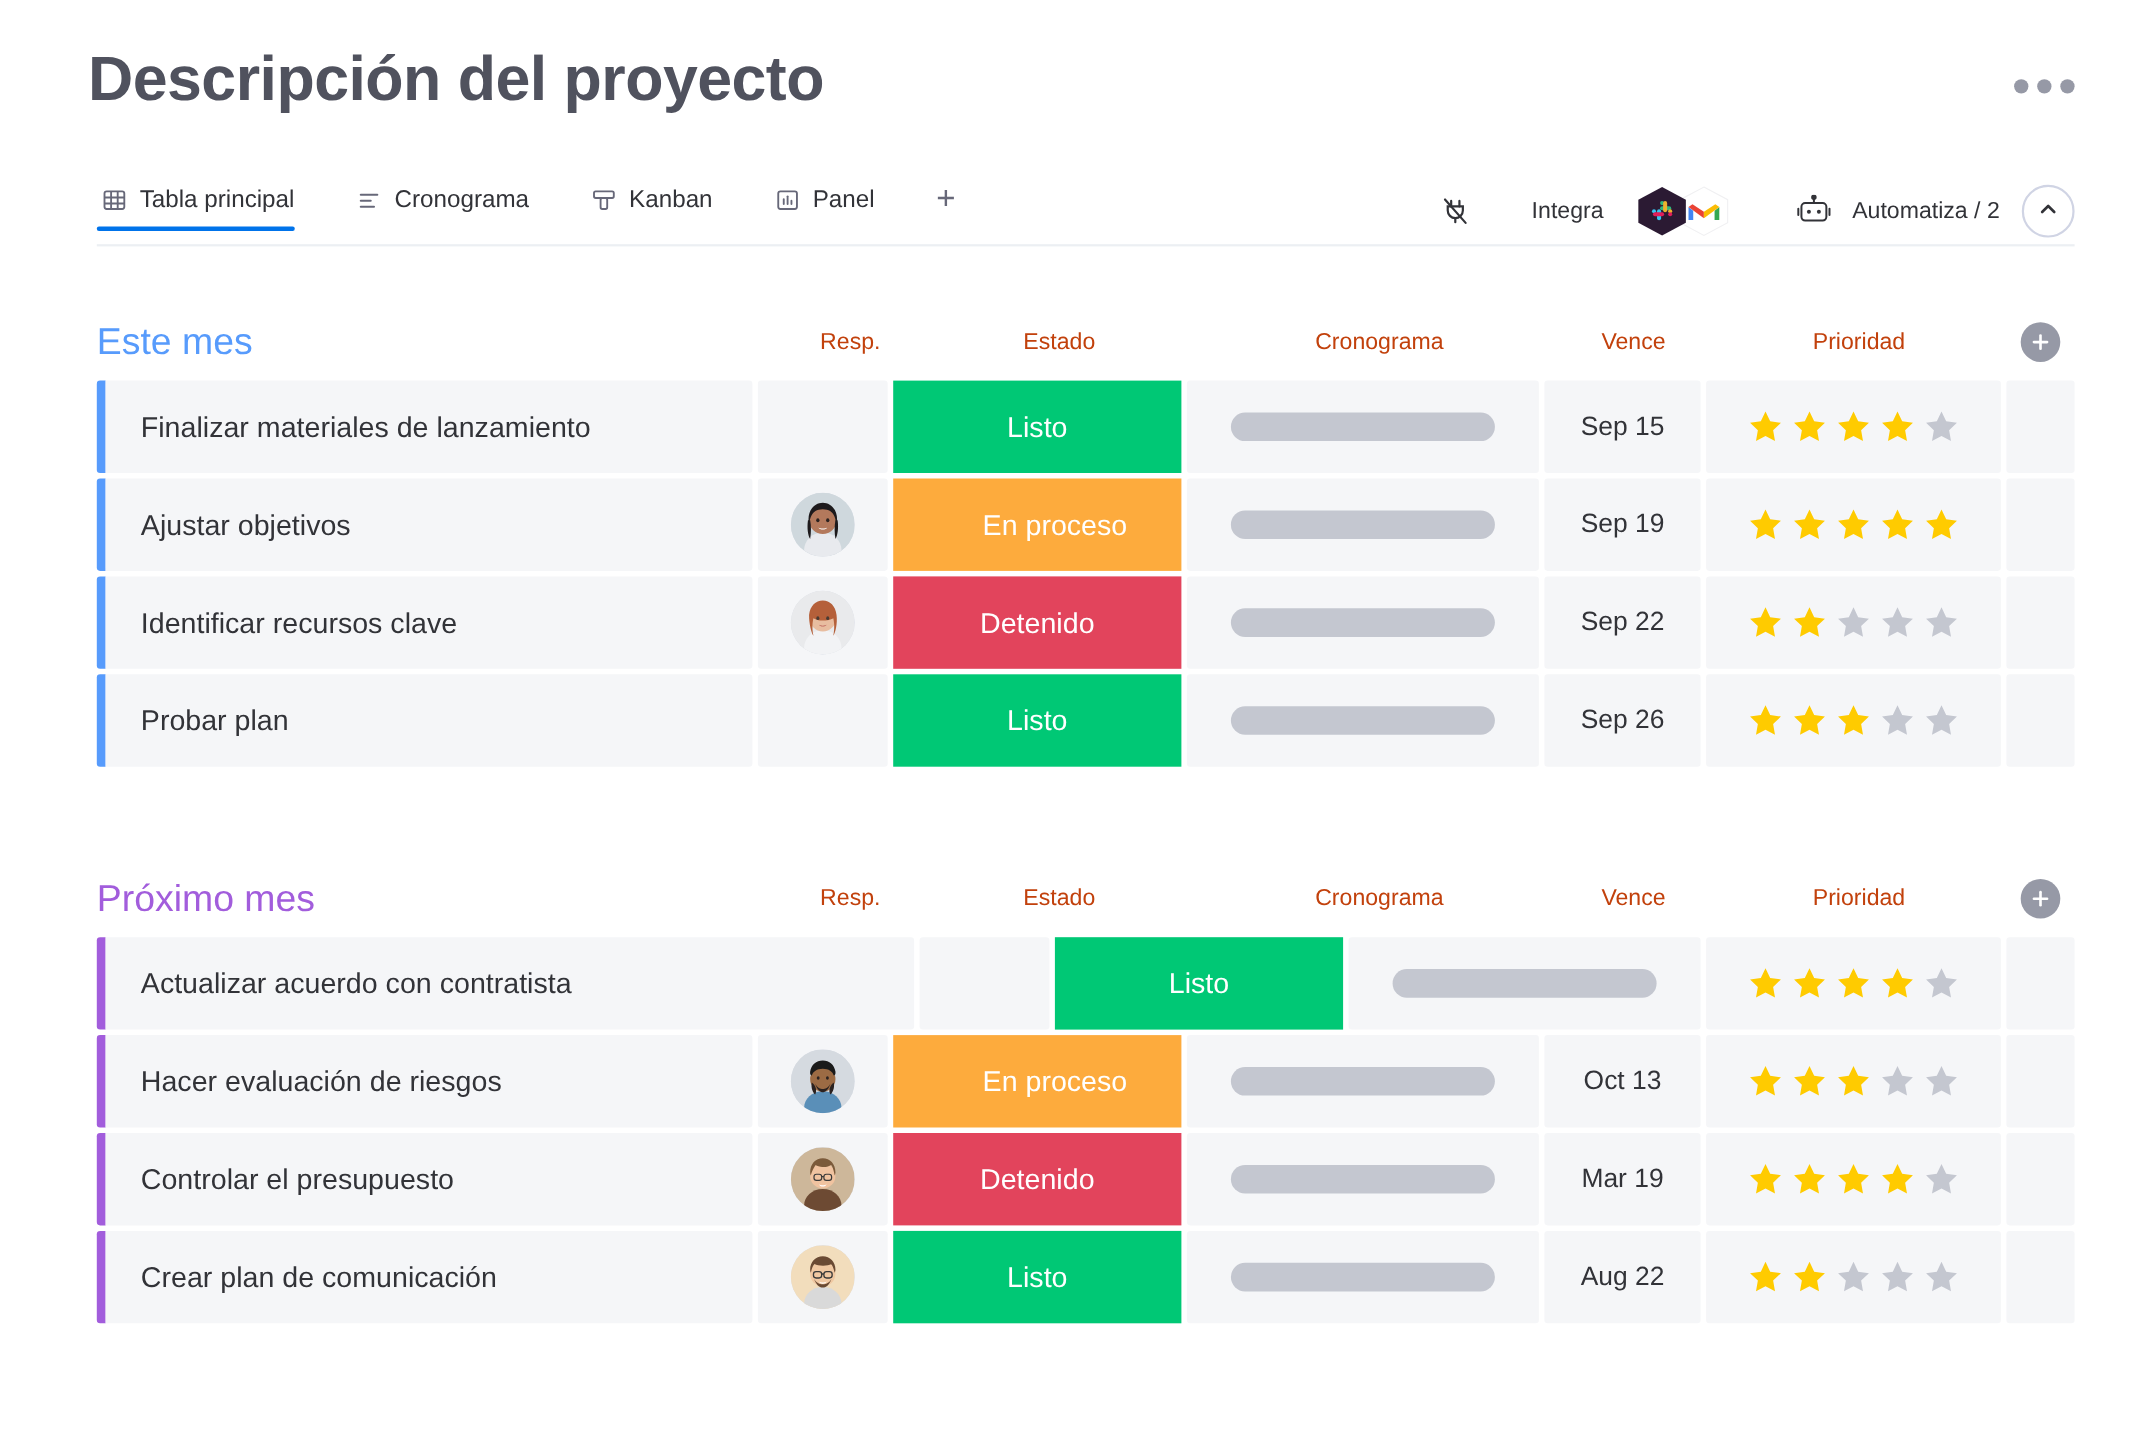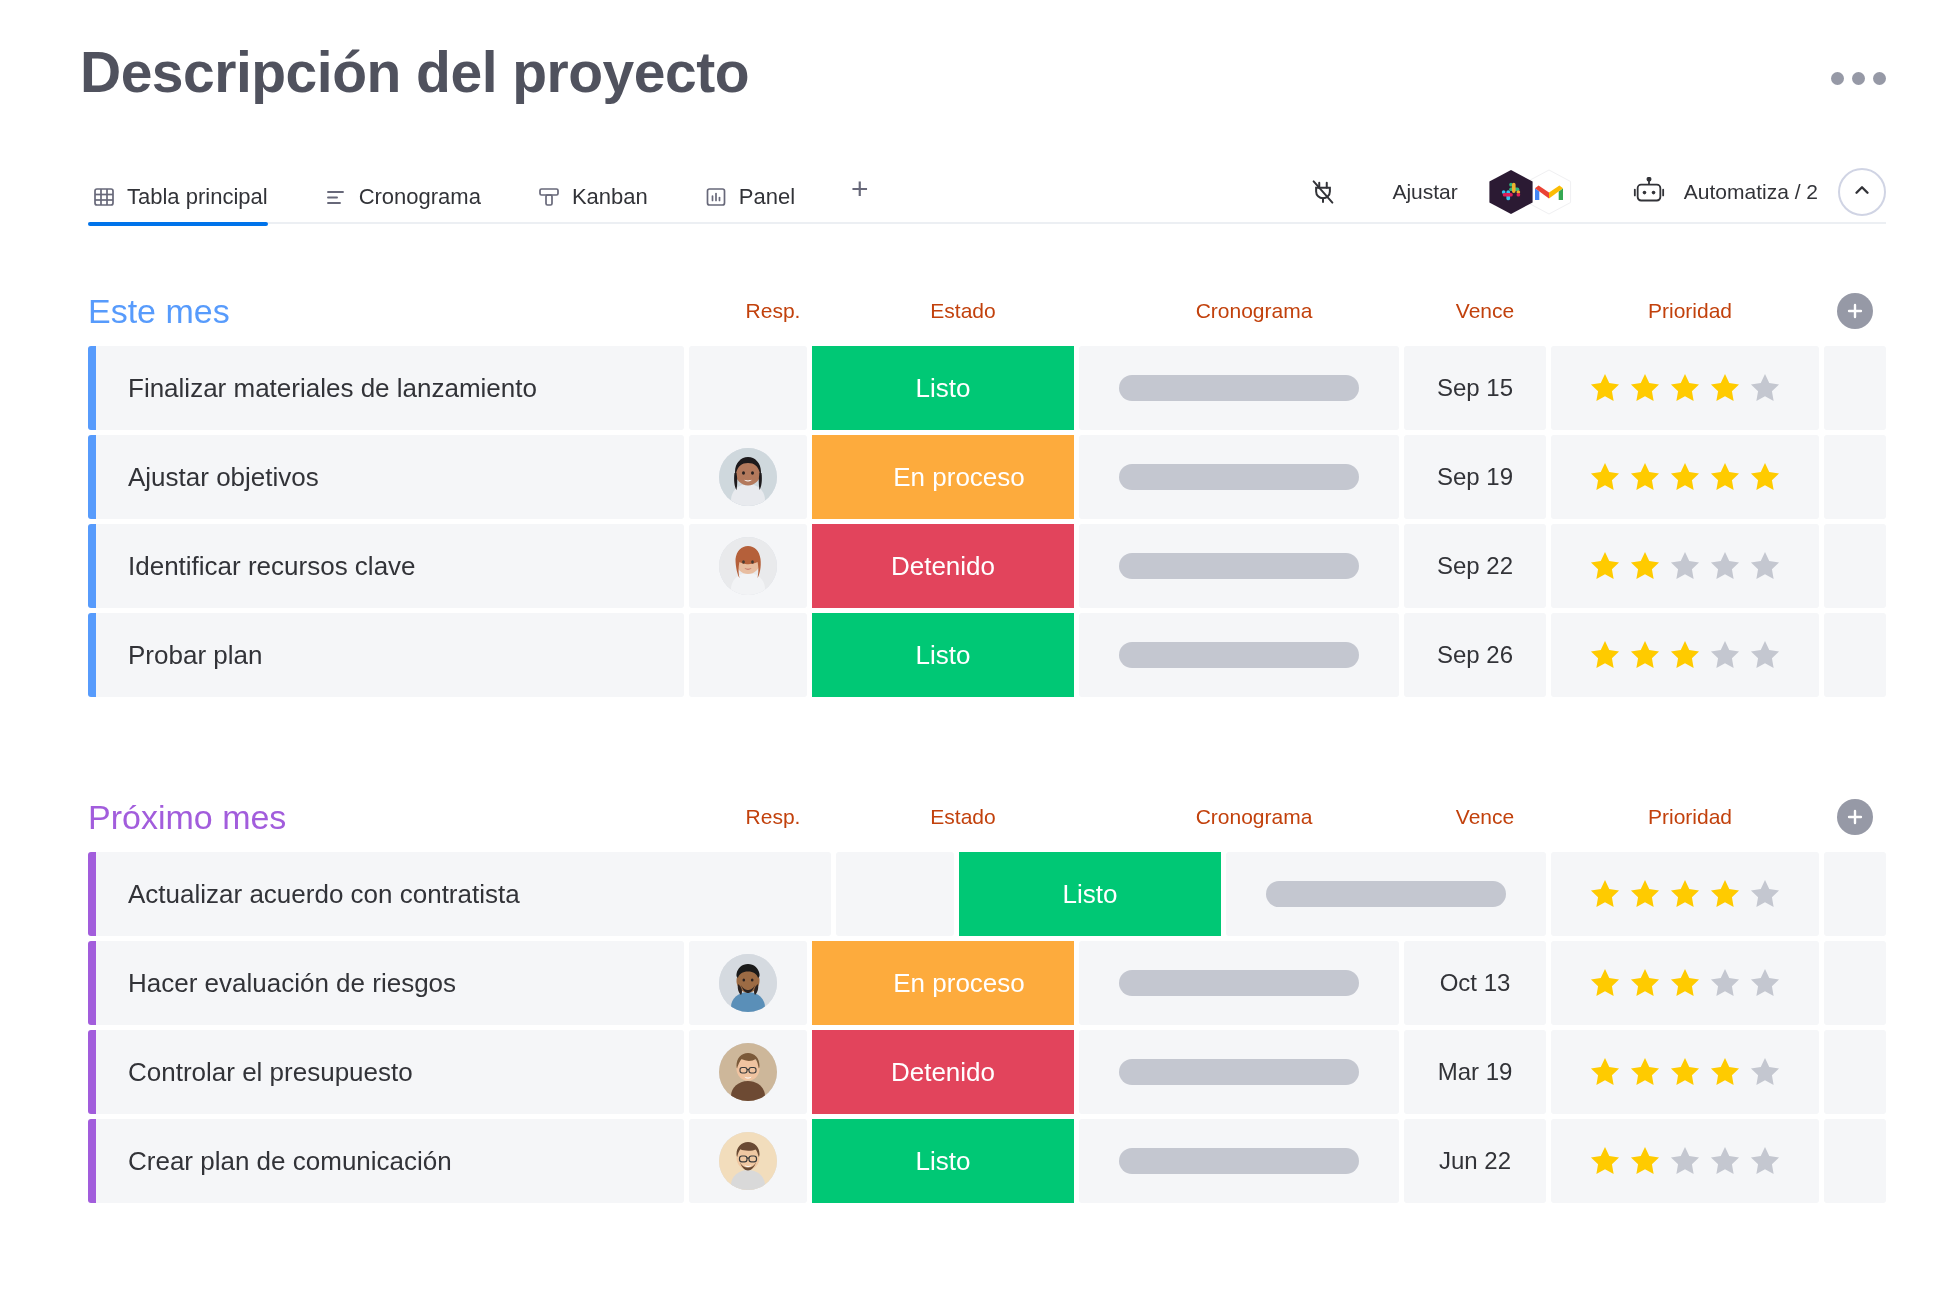--- a/index.html
+++ b/index.html
@@ -56,30 +56,29 @@
     top: 168px;
     right: 60px;
     height: 56px;
     border-bottom: 2px solid #eceff3;
     display: flex;
     align-items: flex-start;
   }
   .tabs { display: flex; align-items: center; }
   .tab {
     display: flex;
-    align-items: center;
+    align-items: flex-end;
     gap: 11px;
     padding: 0 22px 14px 4px;
     margin-right: 30px;
     font-size: 22px;
     color: #323338;
     cursor: pointer;
     position: relative;
     white-space: nowrap;
-    margin-top: 16px;
   }
   .tab.active { color: #323338; }
   .tab.active::after {
     content: "";
     position: absolute;
     left: 0; right: 22px; bottom: -2px;
     height: 4px;
     background: #0073ea;
     border-radius: 2px;
   }
@@ -335,21 +334,21 @@
       <span class="icon-muted tb-gap-lg">
         <svg width="30" height="30" viewBox="0 0 24 24" fill="none" stroke="#323338" stroke-width="1.6" stroke-linecap="round">
           <path d="M9 4.5v4M15 4.5v4"></path>
           <path d="M6.5 8.5h11v3a5.5 5.5 0 0 1-11 0v-3z"></path>
           <path d="M12 17v3"></path>
           <line x1="4.5" y1="3.5" x2="19.5" y2="20.5"></line>
         </svg>
       </span>
 
       <span class="tb-item tb-gap-md">
-        <span>Ajustar</span>
+        <span>Integra</span>
       </span>
 
       <span class="integration-badges tb-gap-lg">
         <span class="hexwrap slack">
           <svg width="50" height="46" viewBox="0 0 50 46">
             <polygon points="25,1 46.6,12.5 46.6,33.5 25,45 3.4,33.5 3.4,12.5" fill="#2b1a33"></polygon>
             <g transform="translate(25,23) scale(0.46) translate(-24,-24)">
               <rect x="4" y="20" width="8" height="8" rx="4" fill="#36c5f0"></rect>
               <rect x="14" y="20" width="8" height="22" rx="4" fill="#36c5f0"></rect>
               <rect x="20" y="4" width="8" height="8" rx="4" fill="#2eb67d"></rect>
@@ -768,21 +767,21 @@
           </span>
         </div>
         <div class="cell cell-estado">
           <span class="status-chip status-done">Listo</span>
         </div>
         <div class="cell cell-crono">
           <span class="progress-track">
             <span class="progress-fill" style="width:80%"></span>
           </span>
         </div>
-        <div class="cell cell-vence">Jun 22</div>
+        <div class="cell cell-vence">Aug 22</div>
         <div class="cell cell-prio">
           <span class="stars">
               <svg width="34" height="34" viewBox="0 0 24 24">
                 <path class="star-on" d="M12 2.2l3.0 6.3 6.9.95-5.0 4.8 1.2 6.85L12 17.9l-6.1 3.2 1.2-6.85-5.0-4.8 6.9-.95z"></path>
               </svg>
               <svg width="34" height="34" viewBox="0 0 24 24">
                 <path class="star-on" d="M12 2.2l3.0 6.3 6.9.95-5.0 4.8 1.2 6.85L12 17.9l-6.1 3.2 1.2-6.85-5.0-4.8 6.9-.95z"></path>
               </svg>
               <svg width="34" height="34" viewBox="0 0 24 24">
                 <path class="star-off" d="M12 2.2l3.0 6.3 6.9.95-5.0 4.8 1.2 6.85L12 17.9l-6.1 3.2 1.2-6.85-5.0-4.8 6.9-.95z"></path>

